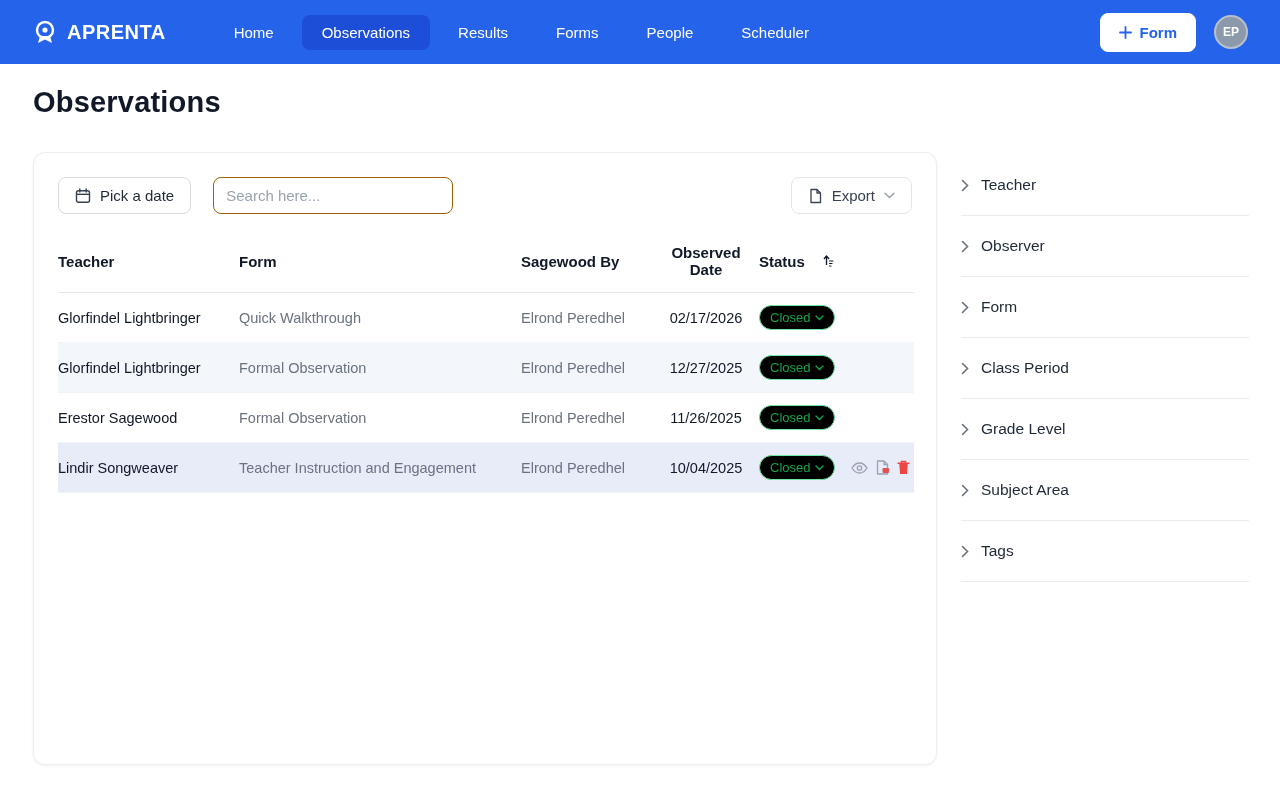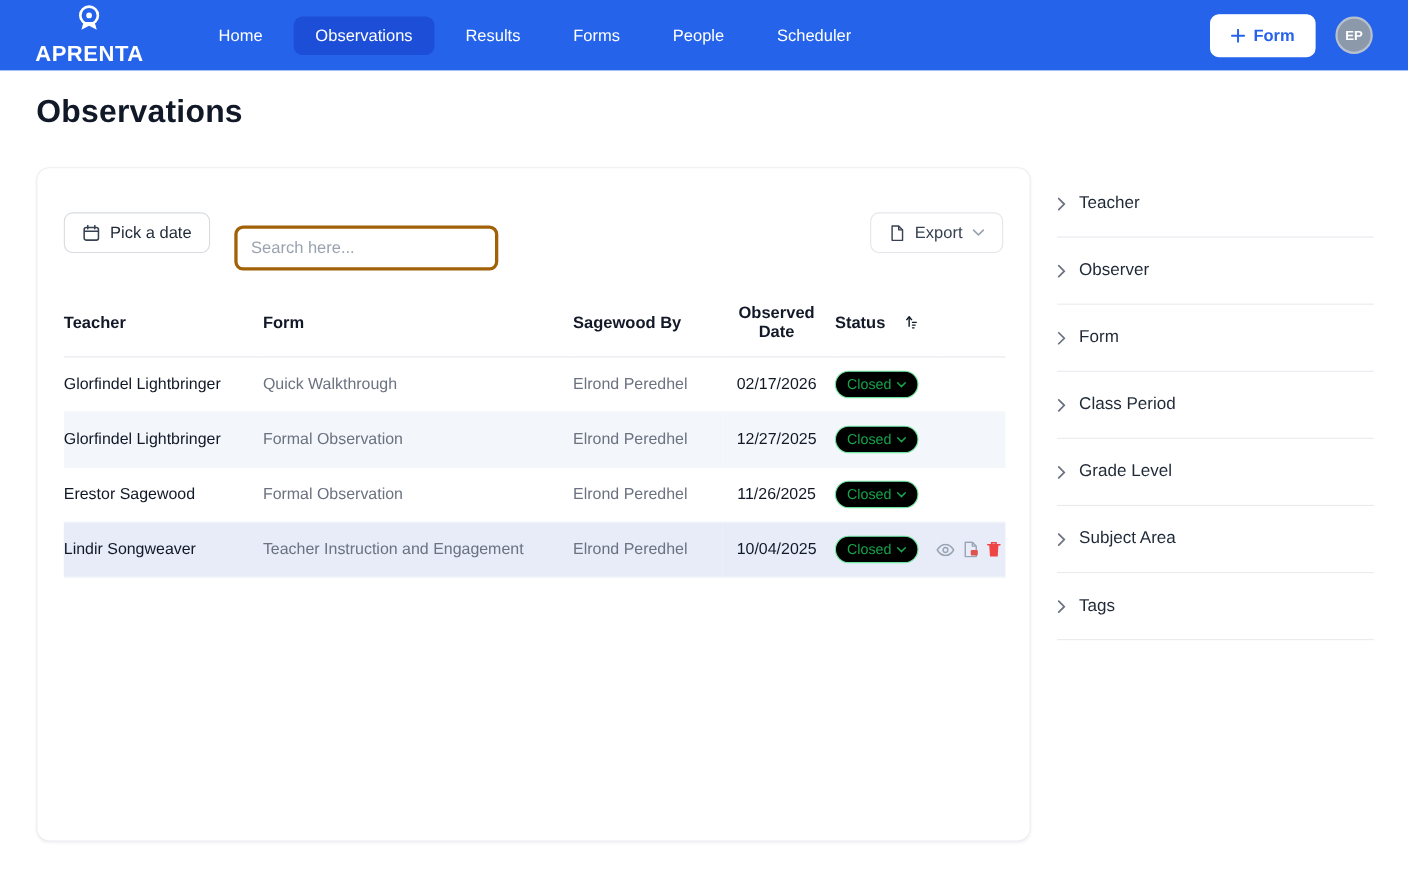--- a/index.html
+++ b/index.html
@@ -1,39 +1,39 @@
 <!DOCTYPE html>
 <html><head>
 <meta charset="utf-8">
 <style>
   * { margin:0; padding:0; box-sizing:border-box; }
   html,body { width:1280px; height:800px; background:#ffffff; font-family:"Liberation Sans", sans-serif; overflow:hidden; }
 
   
   .navbar { height:64px; background:#2563eb; display:flex; align-items:center; padding:0 32px; }
-  .brand { display:flex; align-items:center; gap:9px; margin-right:48px;flex-direction:column; }
+  .brand { display:flex; align-items:center; gap:9px; margin-right:48px; }
   .brand-text { color:#ffffff; font-size:20px; font-weight:800; letter-spacing:0.5px; }
   .nav-links { display:flex; align-items:center; gap:8px; flex:1; }
   .nav-link { color:#ffffff; font-size:15px; text-decoration:none; padding:9px 20px; border-radius:8px; cursor:pointer; }
   .nav-link.active { background:#1d4ed8; }
   .nav-actions { display:flex; align-items:center; gap:10px; }
   .btn-white { display:inline-flex; align-items:center; gap:8px; background:#ffffff; color:#2563eb; font-size:15px; font-weight:700; border:1px solid #ffffff; border-radius:8px; padding:10px 18px; cursor:pointer; }
   .btn-white.light { font-weight:400; }
   .avatar { width:34px; height:34px; border-radius:50%; background:#8b99ab; border:2px solid #b7c1cd; color:#ffffff; font-size:12px; font-weight:700; display:flex; align-items:center; justify-content:center; margin-left:8px; }
 
   
   .page { display:flex; padding:0 31px 0 33px; align-items:flex-start; }
   .main-col { width:904px; }
   .page-title { margin-top:22px; font-size:29px; font-weight:800; color:#111827; letter-spacing:0.2px; }
 
   
   .card { margin-top:33px; background:#ffffff; border:1px solid #eceef2; border-radius:12px; box-shadow:0 1px 3px rgba(16,24,40,0.06); height:613px; padding:24px; }
   .toolbar { display:flex; align-items:center;gap:12px; }
   .btn-outline { display:inline-flex; align-items:center; gap:9px; background:#ffffff; border:1px solid #d7dbe0; border-radius:8px; padding:9px 16px; font-size:15px; color:#1f2937; cursor:pointer; }
-  .search-input { margin-left:10px; width:240px; padding:9px 12px; border:3px solid #a16207; border-radius:8px; font-size:15px; color:#1f2937; font-family:"Liberation Sans", sans-serif;margin-top:28px; }
+  .search-input { margin-left:10px; width:240px; padding:9px 12px; border:1px solid #a16207; border-radius:8px; font-size:15px; color:#1f2937; font-family:"Liberation Sans", sans-serif; }
   .search-input::placeholder { color:#9aa3af; }
   .toolbar-spacer { flex:1; }
   .export-btn { border:1px solid #e3e6ea; color:#374151; }
 
   
   table.obs-table { width:100%; border-collapse:collapse; margin-top:18px; table-layout:fixed; }
   .obs-table th { font-size:15px; font-weight:700; color:#111827; text-align:left; padding:12px 4px 14px 0; border-bottom:1px solid #e5e7eb; vertical-align:middle; }
   .obs-table th.center, .obs-table td.center { text-align:center; }
   .obs-table td { font-size:14.5px; color:#111827; padding:0 4px 0 0; height:50px; border-bottom:1px solid #f1f5f9; vertical-align:middle; }
   .obs-table td.muted { color:#6b7280; }

